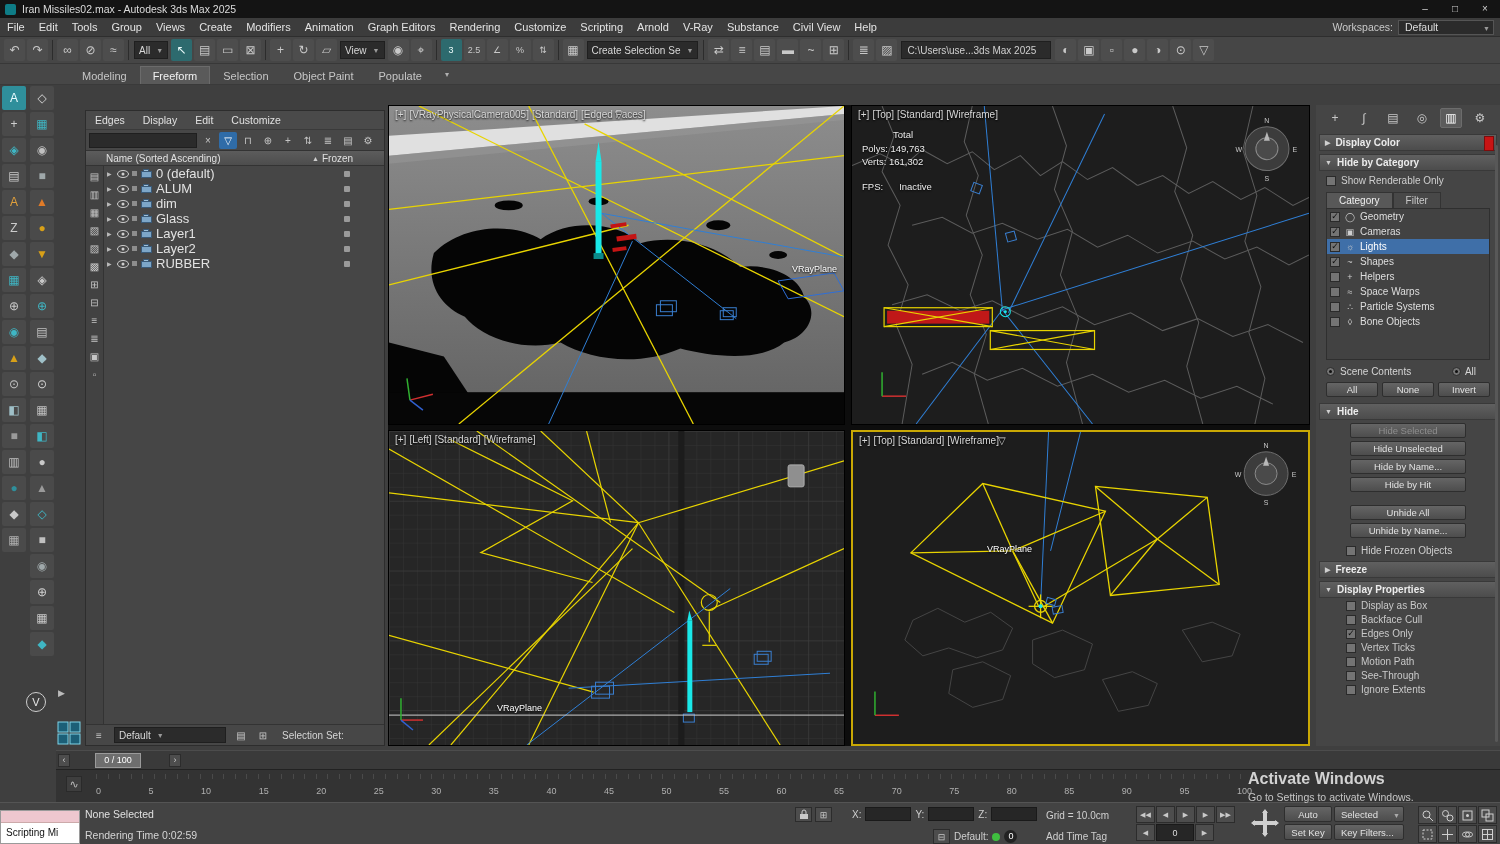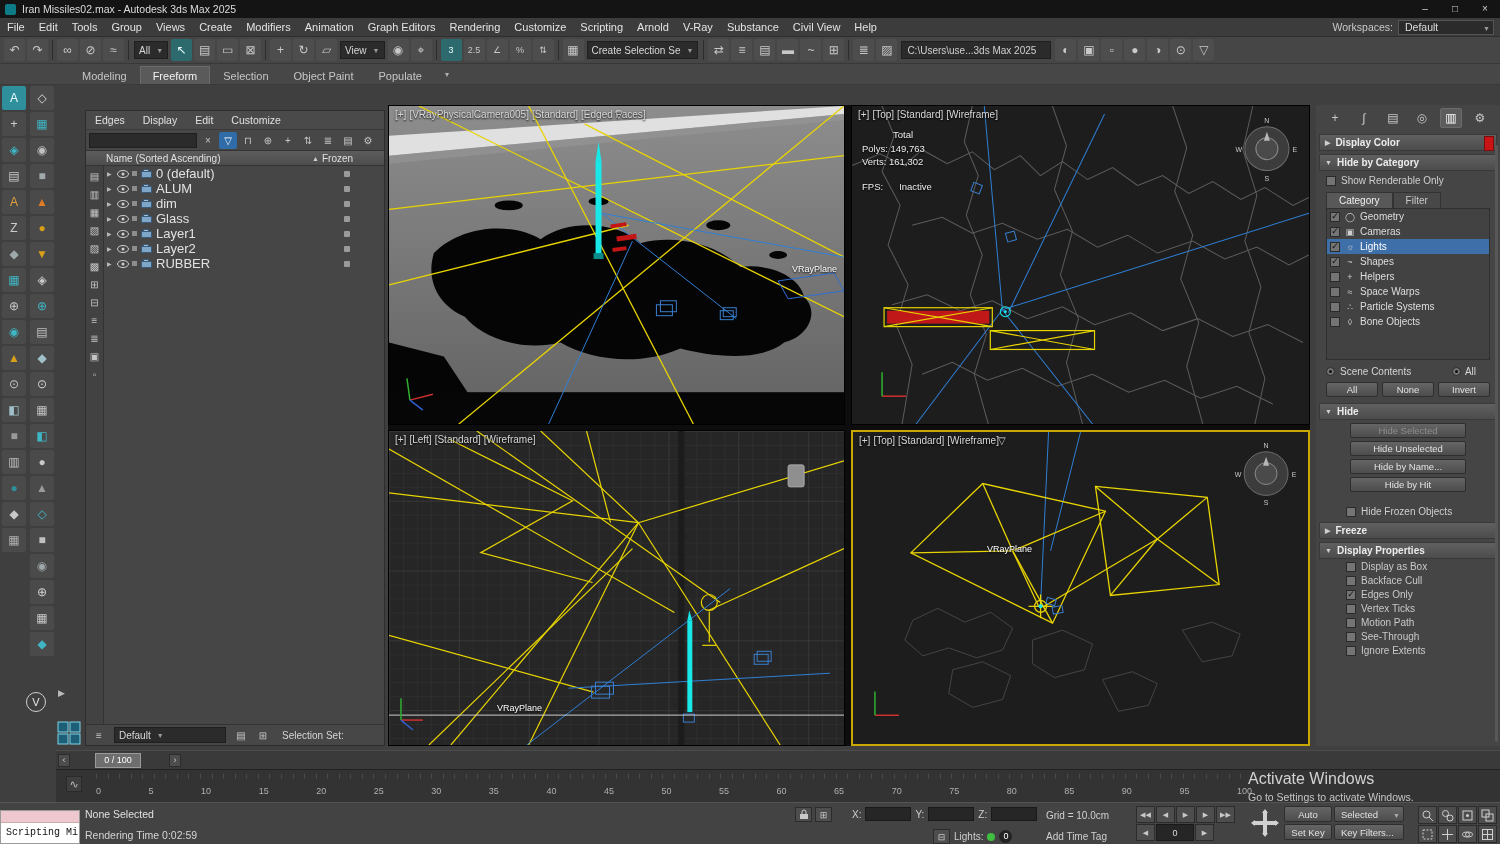--- a/index.html
+++ b/index.html
@@ -185,27 +185,27 @@
   .krow { display:flex; gap:2px; margin-bottom:2px; }
   .kbtn { height:16px; line-height:15px; padding:0 6px; }
   .kbtn.w1 { width:48px; } .kbtn.w2 { width:70px; position:relative; text-align:left; }
   .kbtn .arr { position:absolute; right:3px; top:1px; font-size:7px; color:#aaa; }
   .sb-nav { position:absolute; left:1418px; top:3px; }
   .nrow { display:flex; gap:1px; margin-bottom:1px; }
   .nbtn { width:19px; height:18px; background:#4d4d4d; border:1px solid #2c2c2c; display:flex; align-items:center; justify-content:center; }
 
   
   .watermark { position:absolute; left:1248px; top:770px; z-index:20; color:#d2d2d2; }
-  .wm1 { font-size:16px; }
+  .wm1 { font-size:16px;font-weight:bold; }
   .wm2 { font-size:10.5px; color:#c6c6c6; margin-top:3px; }
   .scripting-float { position:absolute; left:0; top:810px; width:80px; height:34px; border:1px solid #9a9a9a;
                      z-index:25; display:flex; flex-direction:column; }
   .sf-pink { height:12px; background:#eec7cf; border-bottom:1px solid #caa; }
   .sf-white { flex:1; background:#ffffff; color:#111; font-size:10px; padding-left:5px; line-height:20px;
-              white-space:nowrap; overflow:hidden;font-family:Liberation Mono, monospace; }
+              white-space:nowrap; overflow:hidden; }
 </style>
 </head>
 <body>
 
 <div class="titlebar">
   <span class="appicon"></span>
   <span class="title">Iran Missiles02.max - Autodesk 3ds Max 2025</span>
   <div class="wctrls">
     <span class="wbtn">–</span>
     <span class="wbtn">□</span>
@@ -971,20 +971,25 @@
     <span>Hide</span>
   </div>
   <div>
 
   <div class="btn hide-btn disabled">Hide Selected</div>
       <div class="btn hide-btn">Hide Unselected</div>
       <div class="btn hide-btn">Hide by Name...</div>
       <div class="btn hide-btn">Hide by Hit</div>
     </div>
   <div class="unhide-gap"></div>
+  <div>
+
+  <div class="btn hide-btn">Unhide All</div>
+      <div class="btn hide-btn">Unhide by Name...</div>
+    </div>
   <div class="cp-check" style="padding-left:30px">
     <span class="cb">
         <span class="ck">✓</span>
       </span>
     <span>Hide Frozen Objects</span>
   </div>
 
   <div class="rollout-h">
     <span class="ro-arr">▶</span>
     <span>Freeze</span>
@@ -1100,21 +1105,21 @@
     <span class="numfield"></span>
     <span>Y:</span>
     <span class="numfield"></span>
     <span>Z:</span>
     <span class="numfield"></span>
   </div>
   <span class="sb-grid">Grid = 10.0cm</span>
 
   <div class="sb-enabled">
     <span class="mini-btn">⊟</span>
-    <span>Lights:</span>
+    <span>Default:</span>
     <span class="gdot"></span>
     <span class="chip">0</span>
   </div>
   <span class="sb-timetag">Add Time Tag</span>
 
   <div class="sb-play">
     <div class="prow">
       <span class="pbtn">◀◀</span>
       <span class="pbtn">◀</span>
       <span class="pbtn">▶</span>

